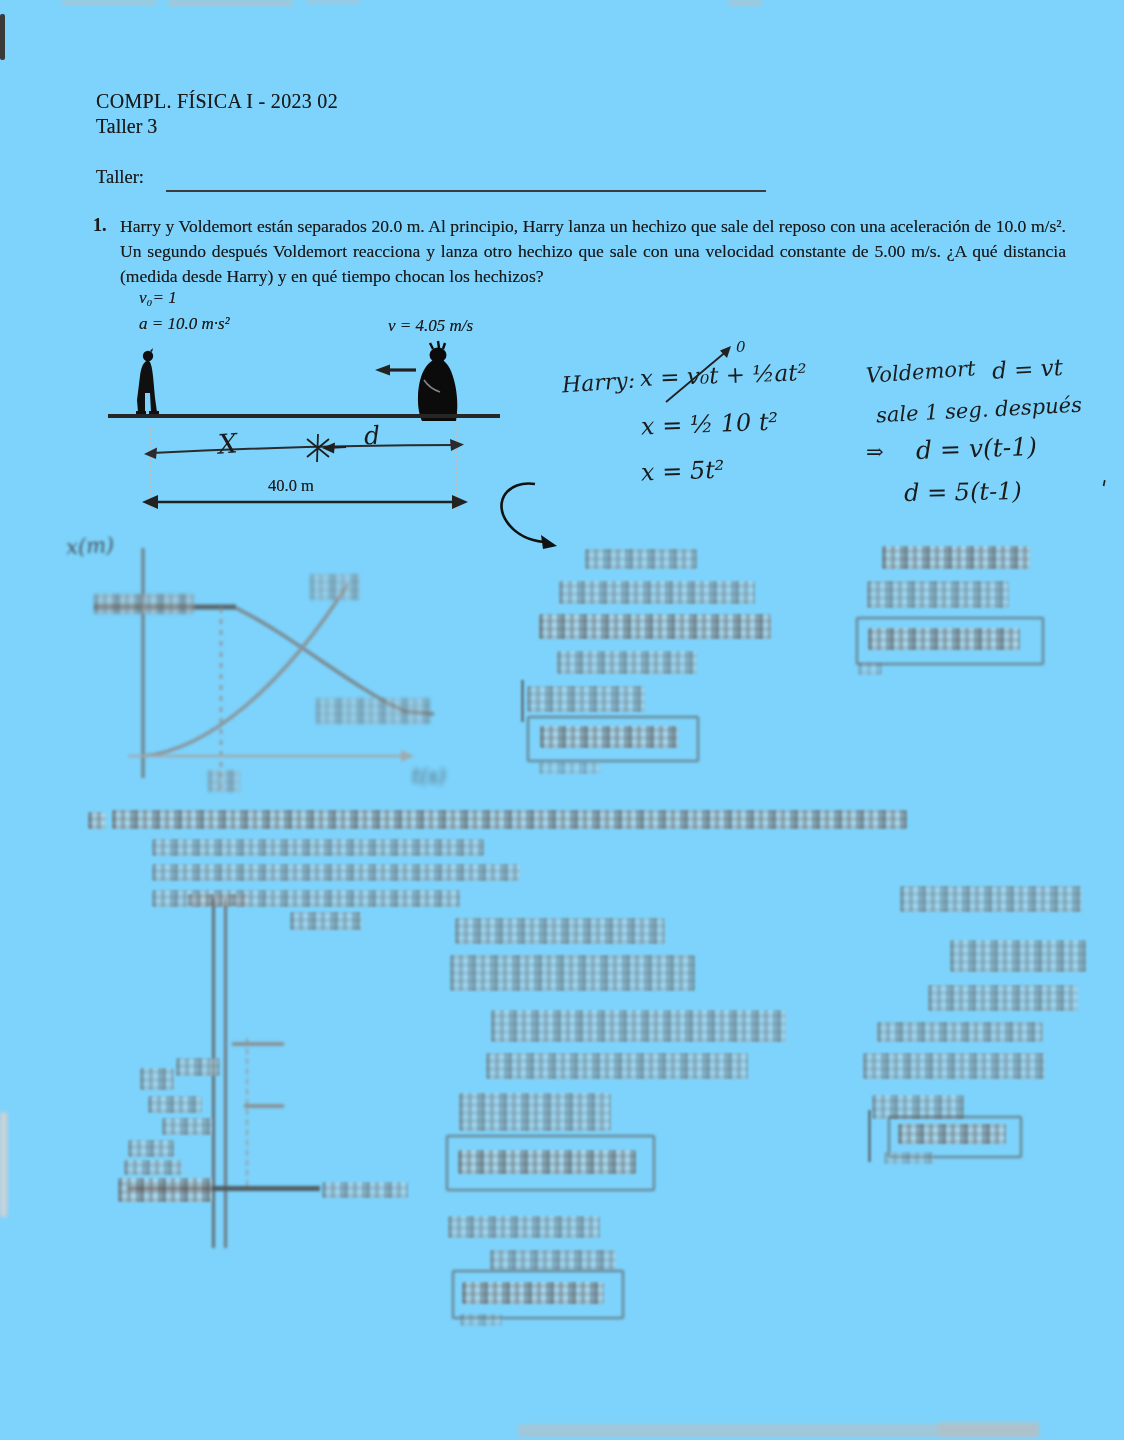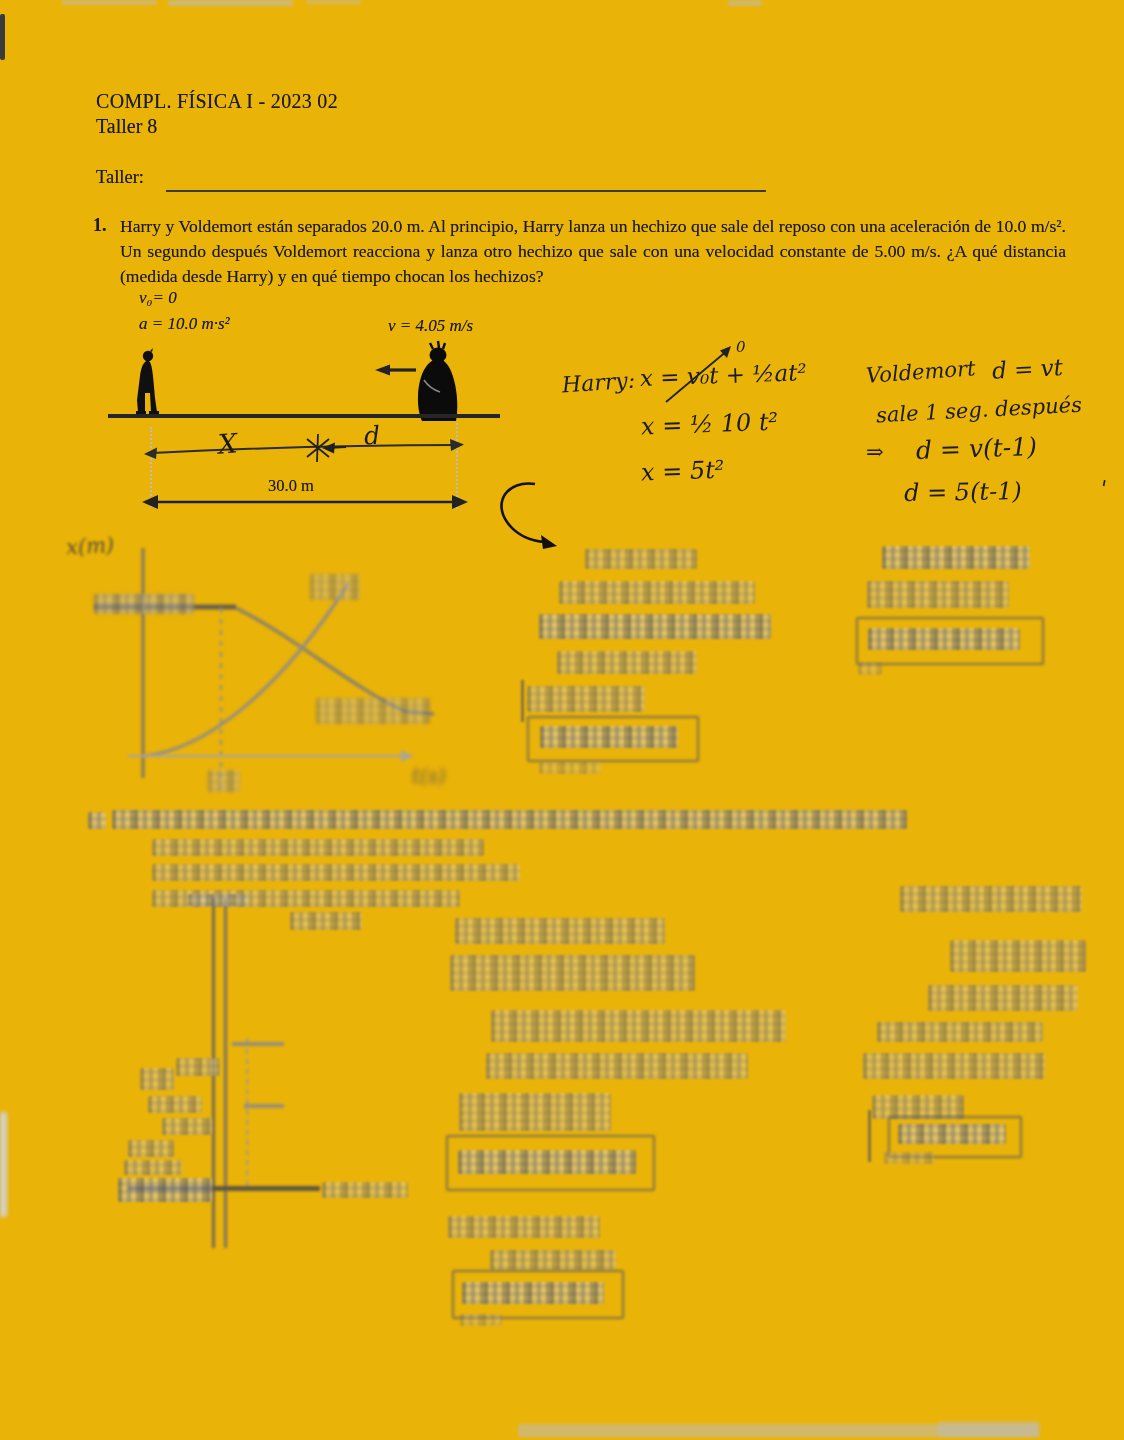--- a/index.html
+++ b/index.html
@@ -1,16 +1,16 @@
 <!DOCTYPE html>
 <html><head>
 <meta charset="utf-8">
 <style>
   html,body{margin:0;padding:0;background:#d8d8d8;}
-  .sheet{position:relative;width:1124px;height:1440px;margin:0 auto;background:#eab308;
+  .sheet{position:relative;width:1124px;height:1440px;margin:0 auto;background:#7dd3fc;
          overflow:hidden;font-family:"Liberation Serif",serif;color:#1a1a1a;}
   .abs{position:absolute;}
   .print{text-shadow:0 0 .5px rgba(25,25,25,.55);}
   .it{font-style:italic;}
   .hw{font-family:"DejaVu Serif",serif;font-style:italic;color:#1b1b1b;white-space:nowrap;}
   
   .pz{position:absolute;border-radius:2px;opacity:.78;filter:blur(1.3px);
       background:
         repeating-linear-gradient(90deg, rgba(95,95,95,.55) 0 4px, rgba(195,195,195,.25) 4px 9px,
           rgba(130,130,130,.5) 9px 13px, rgba(215,215,215,.22) 13px 18px, rgba(110,110,110,.45) 18px 22px),
@@ -30,29 +30,29 @@
 <div class="sheet">
 
   <div class="smudge" style="left:62px;top:0;width:95px;height:5px;opacity:.55"></div>
   <div class="smudge" style="left:168px;top:0;width:125px;height:6px;opacity:.6"></div>
   <div class="smudge" style="left:306px;top:0;width:55px;height:4px;opacity:.5"></div>
   <div class="smudge" style="left:728px;top:0;width:34px;height:6px;opacity:.55"></div>
   <div class="smudge" style="left:0;top:14px;width:5px;height:46px;background:#3a3a3a;filter:blur(.6px)"></div>
   <div class="smudge" style="left:0;top:1112px;width:7px;height:105px;background:#d2d2d2;filter:blur(2px)"></div>
 
   <div class="abs print" style="left:96px;top:90px;font-size:20px;letter-spacing:.3px;">COMPL. FÍSICA I - 2023 02</div>
-  <div class="abs print" style="left:96px;top:115px;font-size:20px;">Taller 8</div>
+  <div class="abs print" style="left:96px;top:115px;font-size:20px;">Taller 3</div>
 
   <div class="abs print" style="left:96px;top:167px;font-size:18.5px;">Taller:</div>
   <div class="abs" style="left:166px;top:190px;width:600px;height:0;border-bottom:2px solid #3c3c3c;"></div>
 
   <div class="abs print" style="left:93px;top:215px;font-size:18px;font-weight:bold;">1.</div>
   <div class="abs print" style="left:120px;top:214px;width:946px;font-size:17.6px;line-height:25px;text-align:justify;">Harry y Voldemort están separados 20.0 m. Al principio, Harry lanza un hechizo que sale del reposo con una aceleración de 10.0 m/s². Un segundo después Voldemort reacciona y lanza otro hechizo que sale con una velocidad constante de 5.00 m/s. ¿A qué distancia (medida desde Harry) y en qué tiempo chocan los hechizos?</div>
 
-  <div class="abs print it" style="left:139px;top:288px;font-size:17px;">v₀= 0</div>
+  <div class="abs print it" style="left:139px;top:288px;font-size:17px;">v₀= 1</div>
   <div class="abs print it" style="left:139px;top:314px;font-size:17px;">a = 10.0 m·s²</div>
   <div class="abs print it" style="left:388px;top:316px;font-size:17px;">v = 4.05 m/s</div>
 
   <svg class="abs" style="left:126px;top:348px;filter:blur(.4px)" width="44" height="72" viewBox="0 0 44 72">
     <circle cx="22" cy="8" r="5.2" fill="#101010"></circle>
     <path d="M24,3 l3,-3 l-1,4 Z" fill="#101010"></path>
     <path d="M22,12 C17,14 15,20 14,28 L11,52 L12,64 L19,64 L19,45 L24,45 L25,64 L31,64 L29,50 L27,28 C26,19 25,14 22,12 Z" fill="#101010"></path>
     <rect x="10" y="63" width="10" height="4.5" fill="#101010"></rect>
     <rect x="23" y="63" width="10" height="4.5" fill="#101010"></rect>
   </svg>
@@ -78,21 +78,21 @@
     <path d="M10,33 C110,28 230,25 316,25" stroke="#2b2b2b" stroke-width="2" fill="none"></path>
     <polygon points="2,34 15,27.5 14,39" fill="#2b2b2b"></polygon>
     <polygon points="322,24.5 308,19 309,31" fill="#2b2b2b"></polygon>
     <path d="M176,14 L175,42 M165,19 L187,37 M187,19 L165,37" stroke="#1f1f1f" stroke-width="1.8" fill="none"></path>
     <line x1="204" y1="27" x2="184" y2="28" stroke="#1f1f1f" stroke-width="2"></line>
     <polygon points="180,28 193,22.5 192,33.5" fill="#1f1f1f"></polygon>
   </svg>
   <div class="abs hw" style="left:218px;top:428px;font-size:27px;transform:rotate(-4deg);">X</div>
   <div class="abs hw" style="left:364px;top:421px;font-size:25px;transform:rotate(-3deg);">d</div>
 
-  <div class="abs print" style="left:268px;top:476px;font-size:16.5px;">30.0 m</div>
+  <div class="abs print" style="left:268px;top:476px;font-size:16.5px;">40.0 m</div>
   <svg class="abs" style="left:140px;top:490px" width="330" height="24" viewBox="0 0 330 24">
     <line x1="10" y1="12" x2="320" y2="12" stroke="#222" stroke-width="2.6"></line>
     <polygon points="2,12 18,5 18,19" fill="#222"></polygon>
     <polygon points="328,12 312,5 312,19" fill="#222"></polygon>
   </svg>
 
   <div class="abs hw" style="left:562px;top:370px;font-size:22px;transform:rotate(-4deg);">Harry:</div>
   <div class="abs hw" style="left:640px;top:362px;font-size:23px;transform:rotate(-2deg);">
     <span>x = </span><span class="cancel">v₀t</span><span> + ½at²</span>
   </div>

